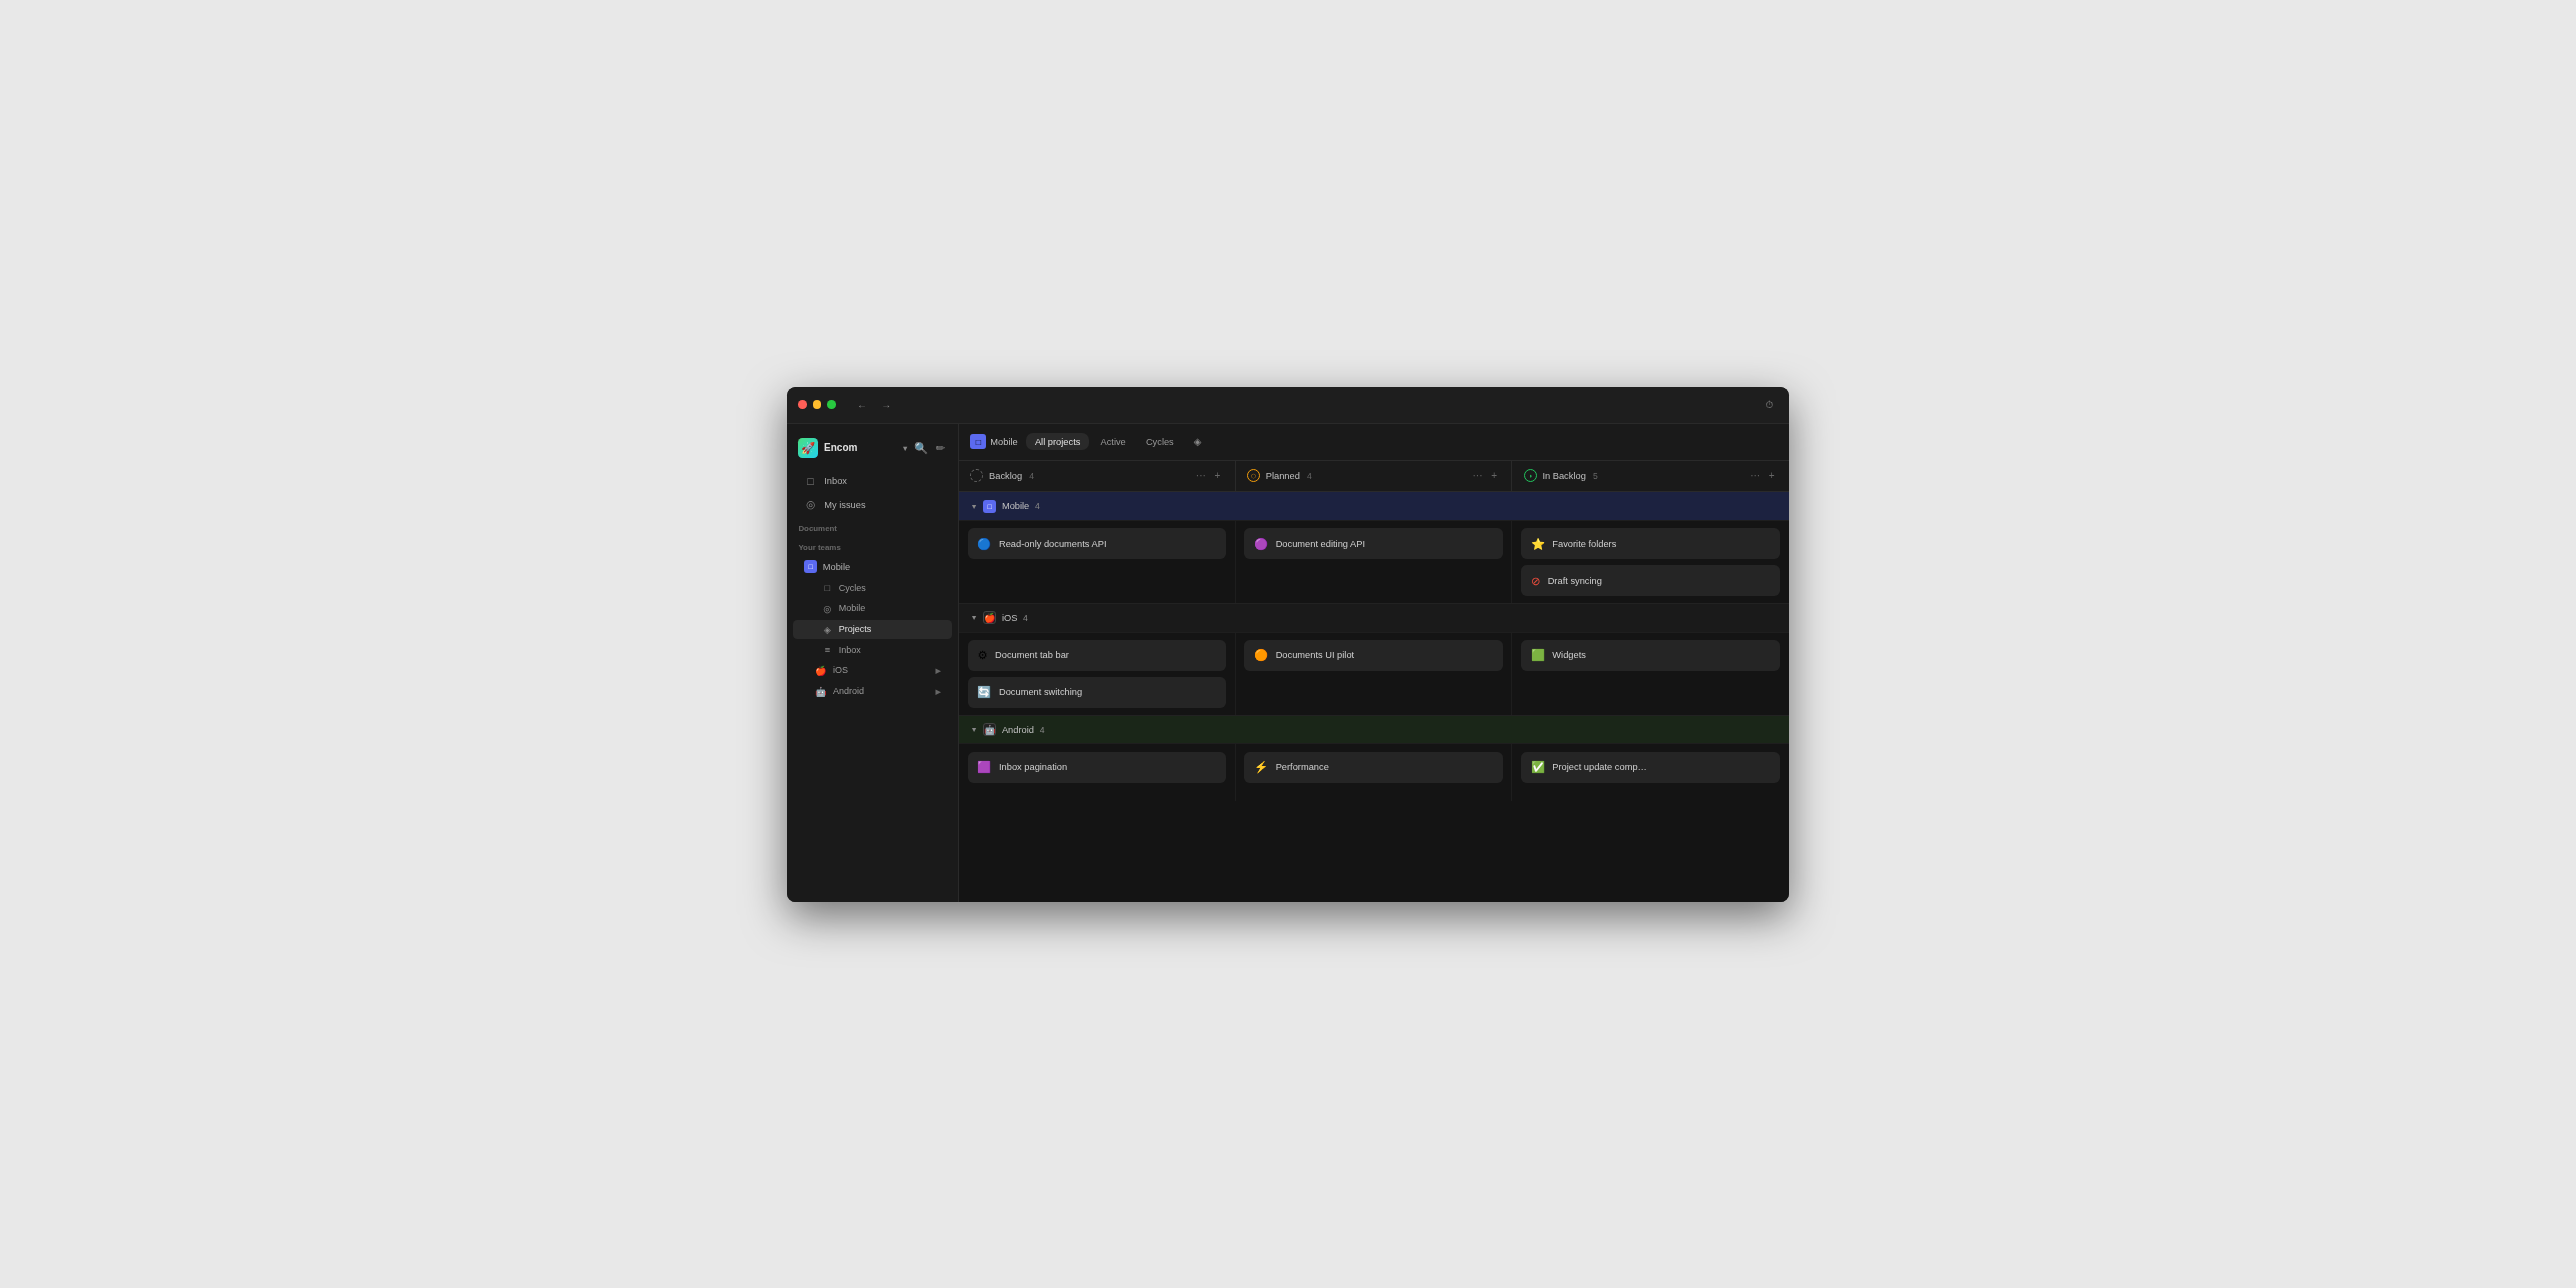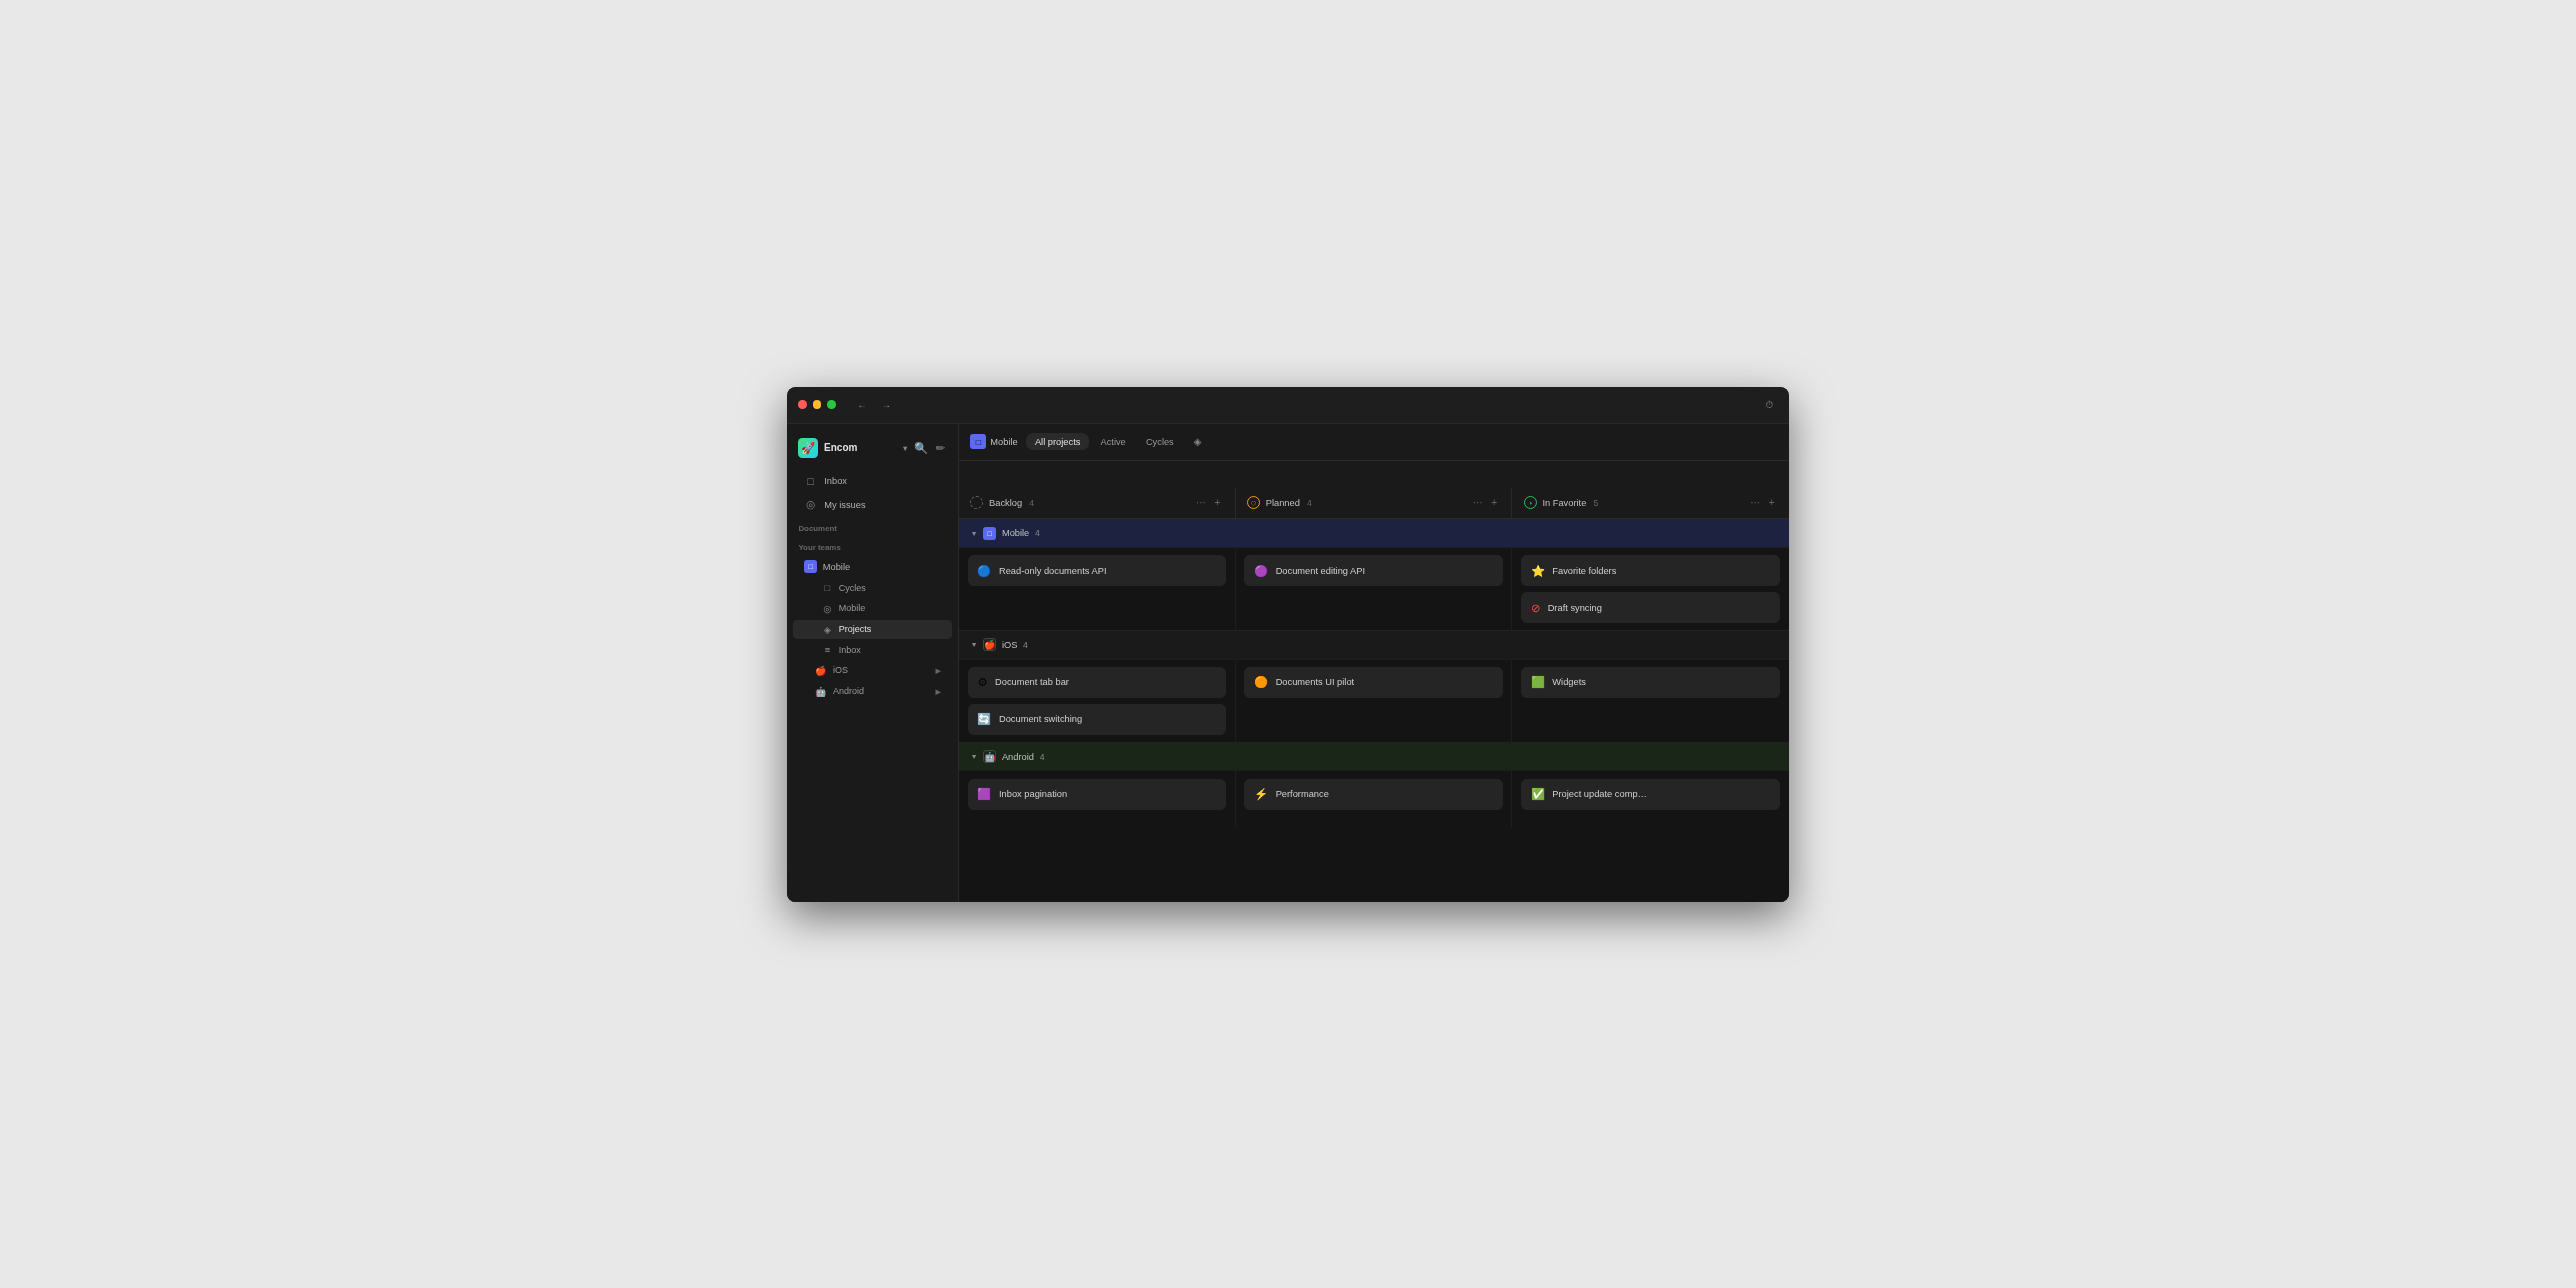--- a/index.html
+++ b/index.html
@@ -223,21 +223,20 @@
       top: 0;
       z-index: 10;
       min-width: 644px;
     }
     .col-header {
       padding: 8.6px 11.4px;
       display: flex;
       align-items: center;
       gap: 5.7px;
       border-right: 0.7px solid #2a2a2a;
-      margin-top: 27px;
     }
     .col-header:last-child { border-right: none; }
     .col-status-icon {
       width: 13px; height: 13px;
       border-radius: 50%;
       border: 1.4px solid #666;
       display: flex; align-items: center; justify-content: center;
       font-size: 7.2px;
       flex-shrink: 0;
     }
@@ -417,21 +416,21 @@
               <span class="col-header-title">Planned</span>
               <span class="col-header-count">4</span>
               <div class="col-header-actions">
                 <button class="col-action-btn">···</button>
                 <button class="col-action-btn">+</button>
               </div>
             </div>
 
             <div class="col-header">
               <div class="col-status-icon col-status-inprogress" style="font-size:6.4px;">◑</div>
-              <span class="col-header-title">In Favorite</span>
+              <span class="col-header-title">In Backlog</span>
               <span class="col-header-count">5</span>
               <div class="col-header-actions">
                 <button class="col-action-btn">···</button>
                 <button class="col-action-btn">+</button>
               </div>
             </div>
           </div>
 
           <div style="min-width:644px;">
 

